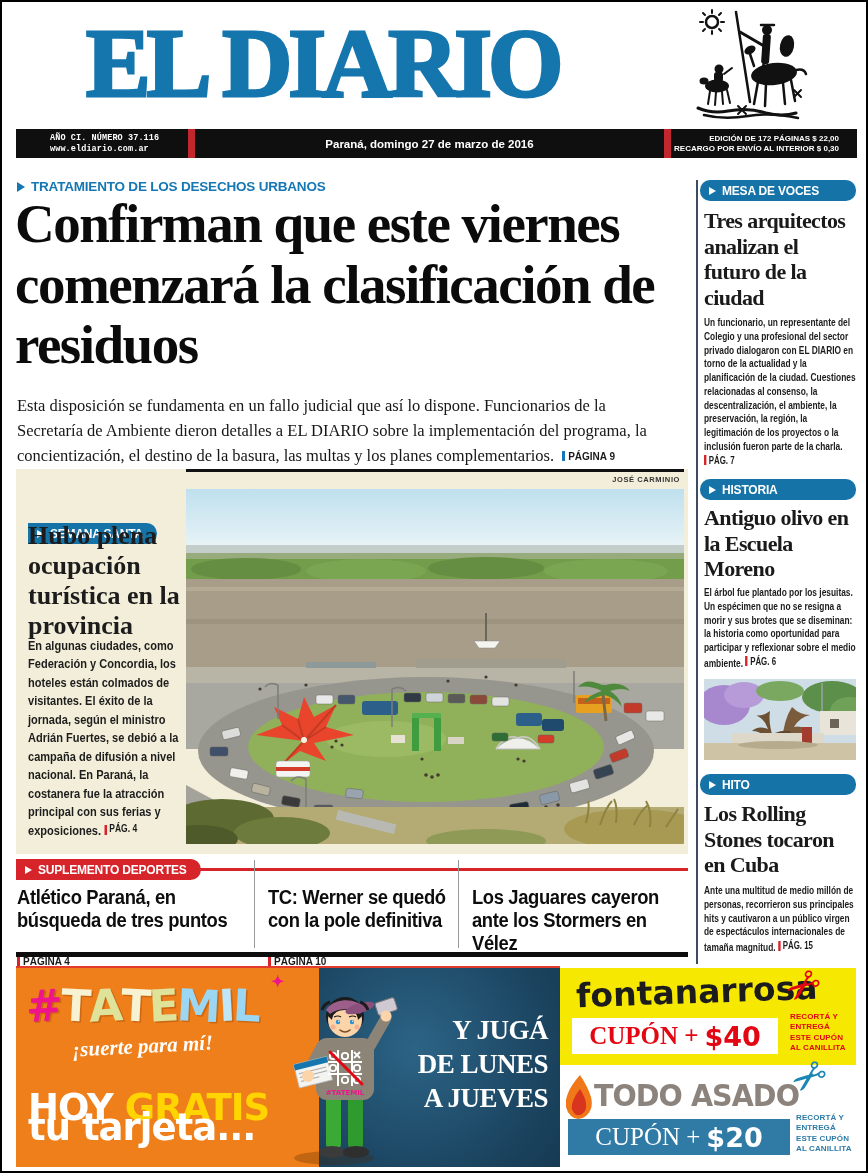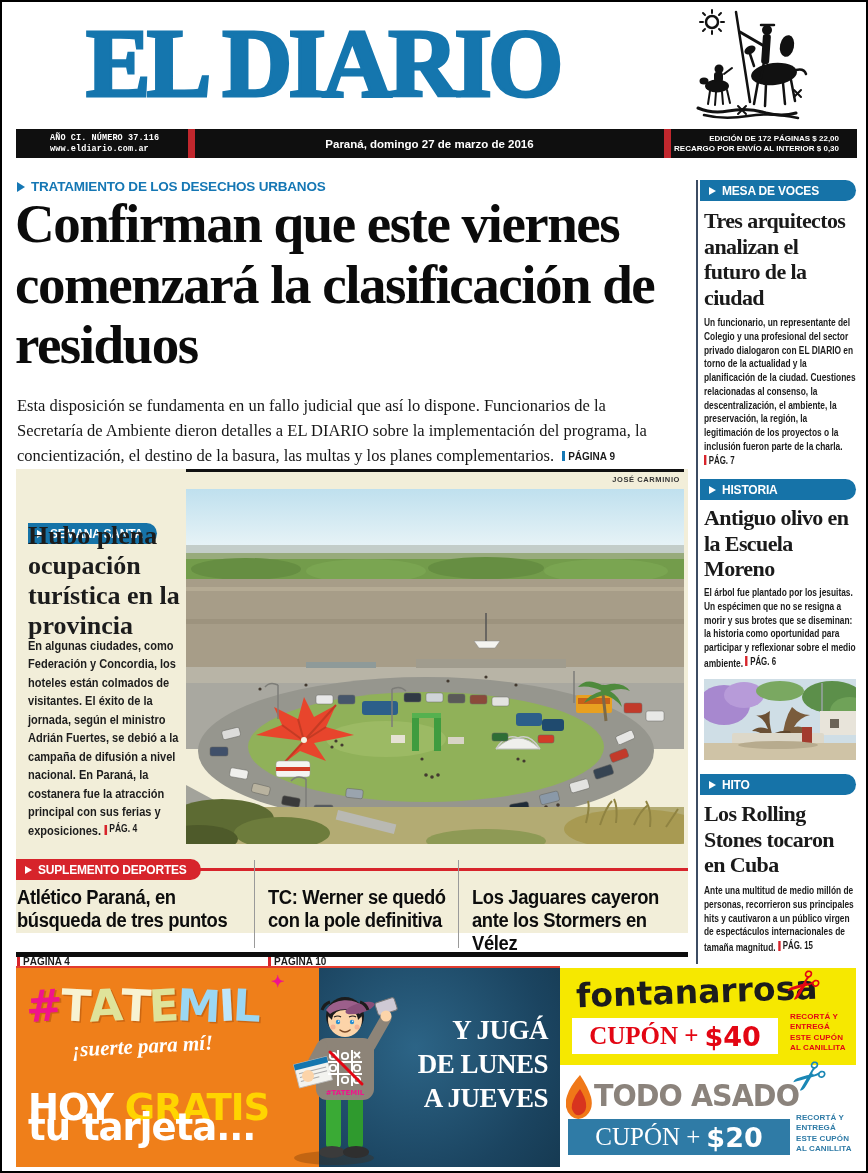--- a/index.html
+++ b/index.html
@@ -40,34 +40,34 @@
   .kicker{ position:absolute; left:15px; top:177px; display:flex; align-items:center; gap:6px;
     color:#1577b4; font-size:13.5px; font-weight:bold; letter-spacing:-0.2px; }
   .lead-headline{ position:absolute; left:13px; top:192px; width:682px;
     font-family:"Liberation Serif", serif; font-weight:bold; font-size:55px;
     line-height:1.1; letter-spacing:-1.5px; color:#0b0b0b; }
   .lead-deck{ position:absolute; left:15px; top:391px; width:658px;
     font-family:"Liberation Serif", serif; font-size:16.5px; line-height:1.52; color:#161616; }
   .lead-deck .pref{ margin-left:4px; }
 
   
-  .feature{ position:absolute; left:14px; top:467px; width:672px; height:464px; background:#f2eed9; }
+  .feature{ position:absolute; left:14px; top:467px; width:672px; height:385px; background:#f2eed9; }
   .f-rule{ position:absolute; left:170px; top:0; width:498px; height:3px; background:#111; }
   .f-credit{ position:absolute; left:170px; top:6px; width:494px; text-align:right;
     font-size:7.5px; font-weight:bold; color:#333; letter-spacing:0.6px; }
   .feature .tagbar{ position:absolute; left:12px; top:21px;margin-top:33px; }
   .f-headline{ position:absolute; left:12px; top:52px; width:156px;
     font-family:"Liberation Serif", serif; font-size:26px; line-height:1.16; color:#1c1c1c; }
   .f-body{ position:absolute; left:12px; top:168px; width:184px;
     font-size:13px; font-weight:bold; line-height:1.42; color:#1d1d1d; }
   .f-photo{ position:absolute; left:170px; top:20px; width:498px; height:355px; overflow:hidden; }
 
   
   .sb-vline{ position:absolute; left:694px; top:178px; width:2px; height:784px; background:#3c4c63; }
-  .sb-tag{ position:absolute; left:698px; width:156px; }
+  .sb-tag{ position:absolute; left:698px; width:156px;border-radius:10px; }
   .sb-h{ position:absolute; left:702px; width:152px; font-family:"Liberation Serif", serif;
     font-size:22px; letter-spacing:-0.6px; line-height:1.16; color:#1a1a1a; }
   .sb-b{ position:absolute; left:702px; width:192px; font-size:10.6px; font-weight:bold;
     line-height:1.3; color:#1c1c1c; transform:scaleX(0.79); transform-origin:0 0; }
   .sb-photo{ position:absolute; left:702px; top:677px; width:152px; height:81px; }
 
   
   .sports-line{ position:absolute; left:14px; top:866px; width:672px; height:3px; background:#d7242b; }
   .sports-tag{ position:absolute; left:14px; top:857px; }
   .sp-col{ position:absolute; top:884px; }

